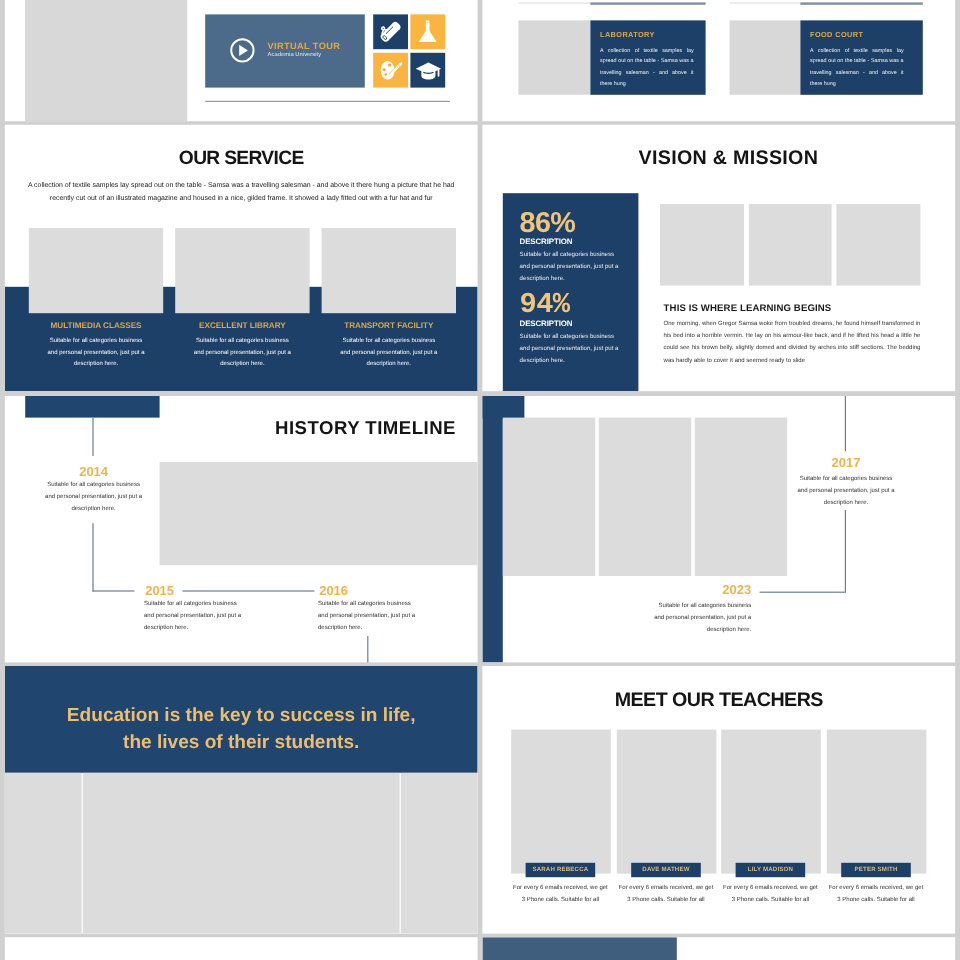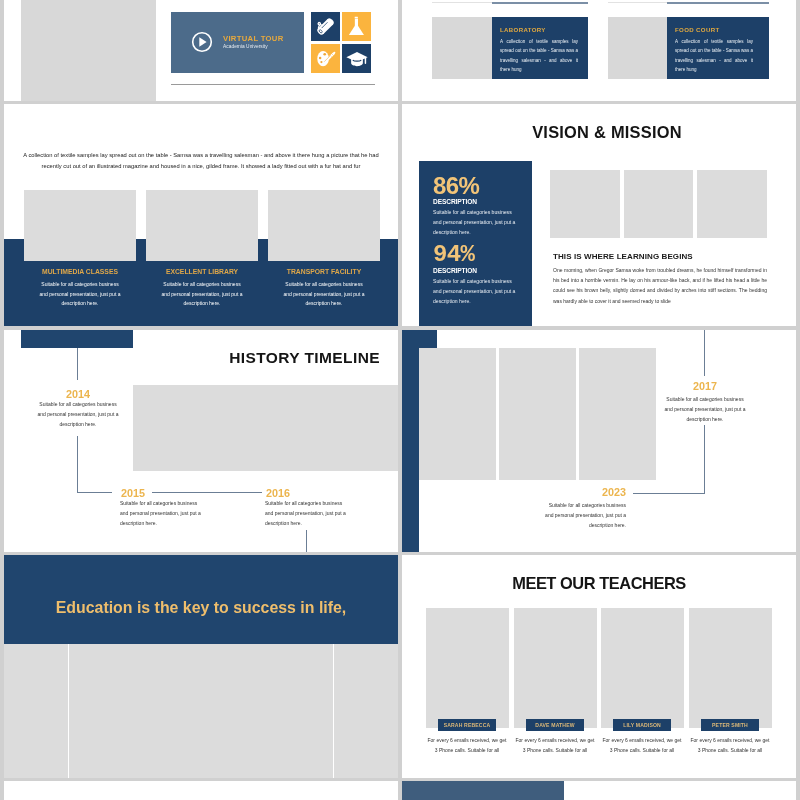--- a/index.html
+++ b/index.html
@@ -157,20 +157,21 @@
       <div class="topline" style="left:265px;top:122px;width:102px;height:1.5px;background:#7b8fa6;"></div>
       <div class="img" style="left:206px;top:137px;width:59px;height:62px;"></div>
       <div class="txt" style="left:265px;top:137px;width:102px;height:62px;">
         <div class="h" style="position:absolute;left:8px;top:9px;">FOOD COURT</div>
         <div class="p" style="position:absolute;left:8px;top:20px;width:78px;">A collection of textile samples lay spread out on the table - Samsa was a travelling salesman - and above it there hung</div>
       </div>
     </div>
   </div>
 
   <div class="slide" id="s3" style="left:4px;top:104px;width:394px;height:222px;">
+    <div class="h1 title" style="top:20px;">OUR SERVICE</div>
     <div class="lead" style="left:18px;top:46px;width:358px;">A collection of textile samples lay spread out on the table - Samsa was a travelling salesman - and above it there hung a picture that he had recently cut out of an illustrated magazine and housed in a nice, gilded frame. It showed a lady fitted out with a fur hat and fur</div>
     <div class="band" style="left:0;top:135px;width:394px;height:87px;"></div>
     <div class="box" style="left:20px;top:86px;width:112px;height:71px;"></div>
     <div class="box" style="left:142px;top:86px;width:112px;height:71px;"></div>
     <div class="box" style="left:264px;top:86px;width:112px;height:71px;"></div>
     <div class="ch" style="left:20px;top:164px;width:112px;">MULTIMEDIA CLASSES</div>
     <div class="ch" style="left:142px;top:164px;width:112px;">EXCELLENT LIBRARY</div>
     <div class="ch" style="left:264px;top:164px;width:112px;">TRANSPORT FACILITY</div>
     <div class="cp" style="left:34px;top:176px;width:84px;">Suitable for all categories business and personal presentation, just put a description here.</div>
     <div class="cp" style="left:156px;top:176px;width:84px;">Suitable for all categories business and personal presentation, just put a description here.</div>
@@ -229,20 +230,21 @@
     <div class="tp" style="left:261px;top:65px;width:84px;text-align:center;">Suitable for all categories business and personal presentation, just put a description here.</div>
 
     <div class="yr" style="left:143px;top:156px;width:81px;text-align:right;">2023</div>
     <div class="tp" style="left:143px;top:171px;width:81px;text-align:right;">Suitable for all categories business and personal presentation, just put a description here.</div>
   </div>
 
   <div class="slide" id="s7" style="left:4px;top:555px;width:394px;height:223px;">
     <div class="quote" style="left:0;top:0;width:394px;height:89px;">
       <div>
         <div>Education is the key to success in life,</div>
+        <div>the lives of their students.</div>
       </div>
     </div>
     <div class="ph" style="left:0;top:89px;width:64px;height:134px;"></div>
     <div class="ph" style="left:64.7px;top:89px;width:264.6px;height:134px;"></div>
     <div class="ph" style="left:330px;top:89px;width:64px;height:134px;"></div>
   </div>
 
   <div class="slide" id="s8" style="left:402px;top:555px;width:394px;height:223px;">
     <div class="h1 title" style="top:19px;">MEET OUR TEACHERS</div>
     <div class="box" style="left:24px;top:53px;width:83px;height:120px;"></div>

